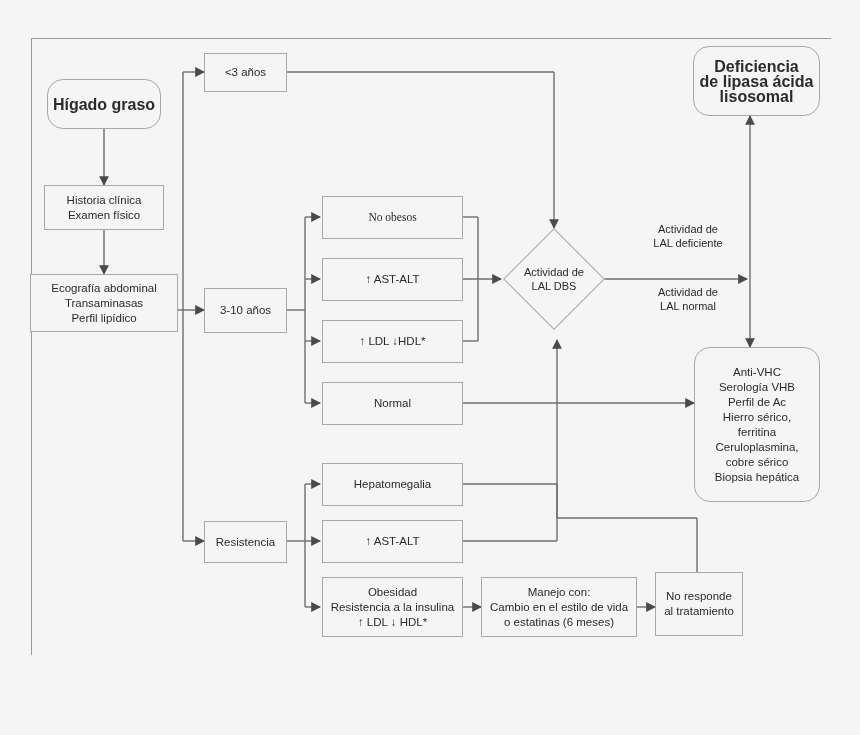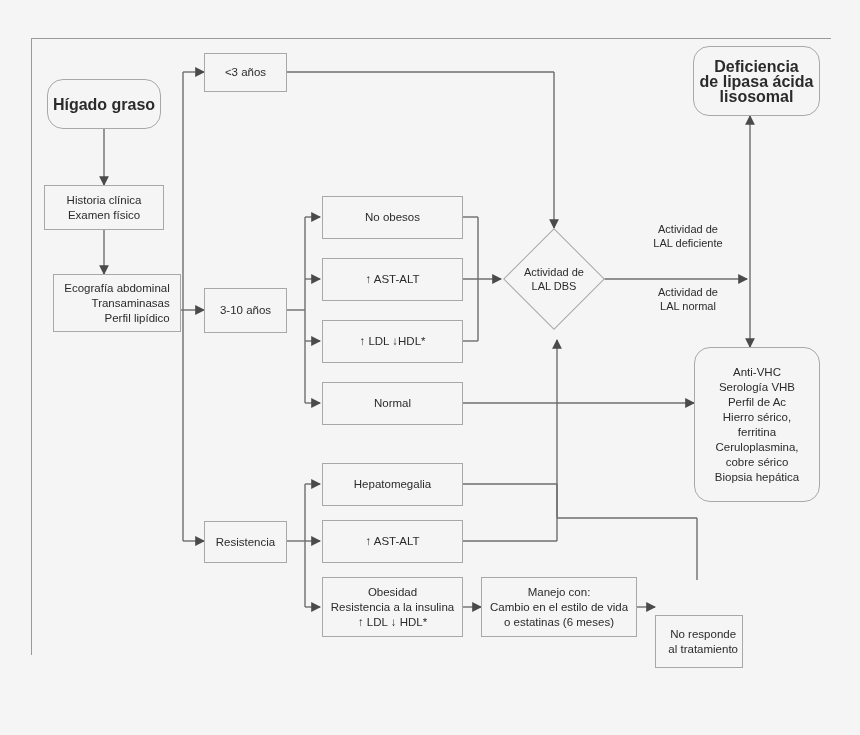--- a/index.html
+++ b/index.html
@@ -122,39 +122,39 @@
 
   <div class="node rounded" style="left:47px;top:60px;width:114px;height:50px;margin-top:19px;">
     <span class="lines bold">Hígado graso</span>
   </div>
 
   <div class="node" style="left:44px;top:185px;width:120px;height:45px;">
     <span class="lines">Historia clínica
 Examen físico</span>
   </div>
 
-  <div class="node" style="left:53px;top:274px;width:128px;height:58px;text-align:right;">
+  <div class="node" style="left:30px;top:274px;width:148px;height:58px;">
     <span class="lines">Ecografía abdominal
 Transaminasas
 Perfil lipídico</span>
   </div>
 
   <div class="node" style="left:204px;top:53px;width:83px;height:39px;">
     <span class="lines">&lt;3 años</span>
   </div>
 
   <div class="node" style="left:204px;top:288px;width:83px;height:45px;">
     <span class="lines">3-10 años</span>
   </div>
 
   <div class="node" style="left:204px;top:521px;width:83px;height:42px;">
     <span class="lines">Resistencia</span>
   </div>
 
-  <div class="node" style="left:322px;top:196px;width:141px;height:43px;">
+  <div class="node" style="left:322px;top:196px;width:141px;height:43px;font-family:Liberation Serif, serif;">
     <span class="lines">No obesos</span>
   </div>
 
   <div class="node" style="left:322px;top:258px;width:141px;height:43px;">
     <span class="lines">↑ AST-ALT</span>
   </div>
 
   <div class="node" style="left:322px;top:320px;width:141px;height:43px;">
     <span class="lines">↑ LDL ↓HDL*</span>
   </div>
@@ -176,21 +176,21 @@
 Resistencia a la insulina
 ↑ LDL ↓ HDL*</span>
   </div>
 
   <div class="node" style="left:481px;top:577px;width:156px;height:60px;">
     <span class="lines">Manejo con:
 Cambio en el estilo de vida
 o estatinas (6 meses)</span>
   </div>
 
-  <div class="node" style="left:655px;top:615px;width:88px;height:53px;justify-content:flex-end;">
+  <div class="node" style="left:655px;top:572px;width:88px;height:64px;">
     <span class="lines">No responde
 al tratamiento</span>
   </div>
 
   <div class="diamond" style="left:518px;top:243px;width:72px;height:72px;"></div>
   <div class="diamond-label" style="left:504px;top:258px;width:100px;height:42px;">Actividad de
 LAL DBS</div>
 
   <div class="node rounded" style="left:693px;top:46px;width:127px;height:70px;">
     <span class="lines bold">Deficiencia

